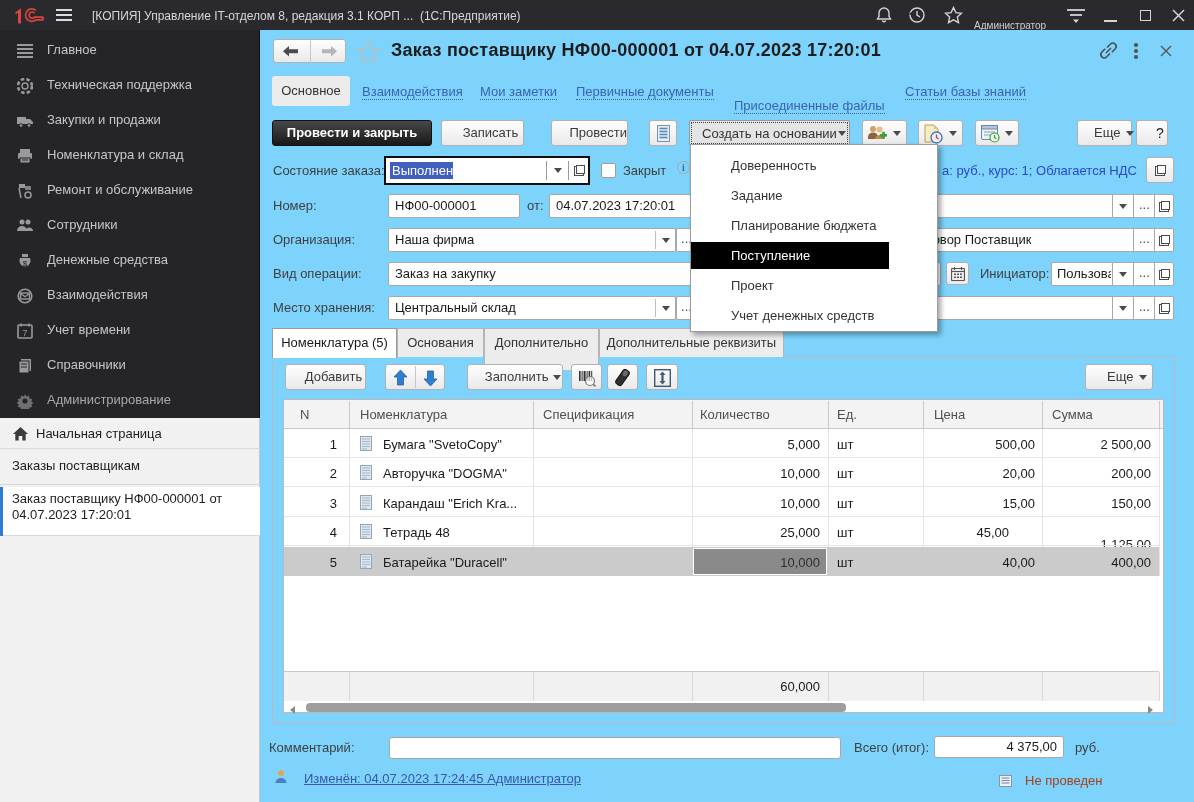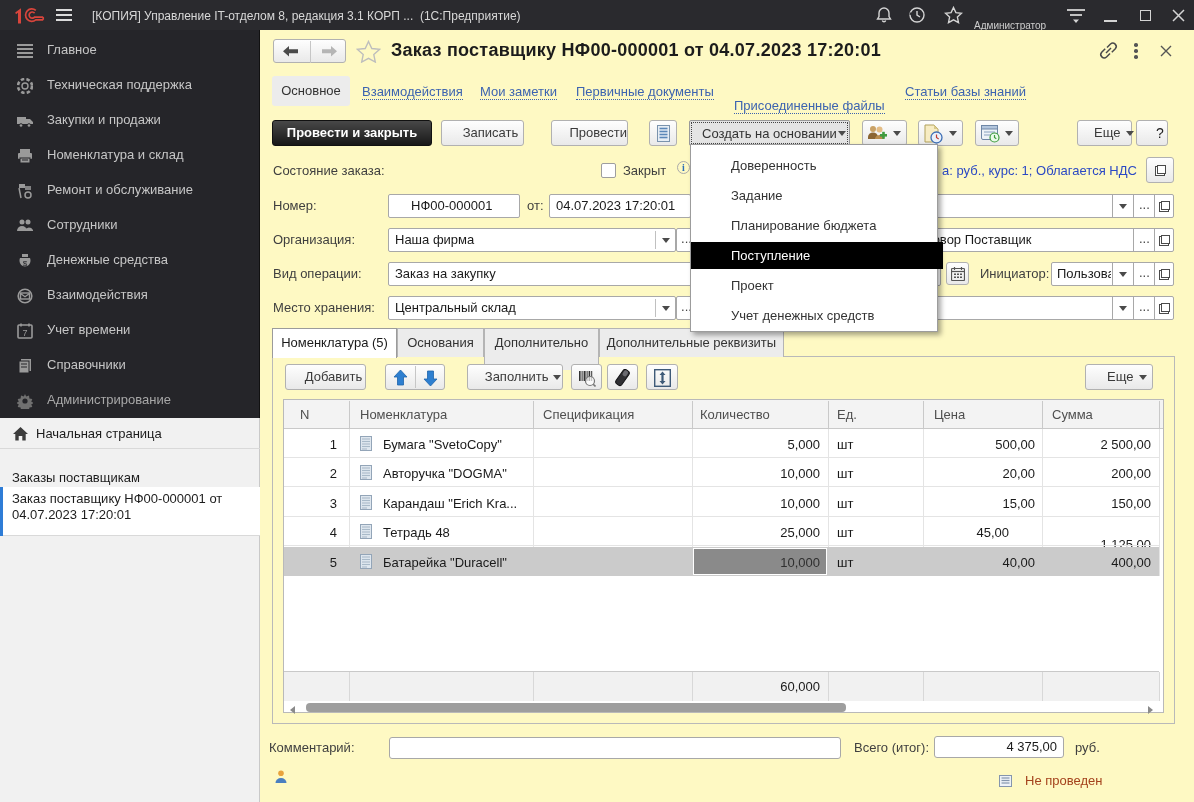--- a/index.html
+++ b/index.html
@@ -137,29 +137,29 @@
     </svg>
   <div class="mitem" style="top:362px;color:#a8a8a8;">Администрирование</div>
 </div>
 <div id="sidebar2">
   <div class="abs" style="left:0;top:0;width:260px;height:31px;border-bottom:1px solid #d9d9d9;">
     <svg class="abs" style="left:13px;top:9px;" width="15" height="14" viewBox="0 0 15 14">
         <path d="M7.5,0 L15,7 H12.7 V13.5 H9.3 V9 H5.7 V13.5 H2.3 V7 H0 Z" fill="#3c3c3c"></path>
       </svg>
     <div class="abs" style="left:36px;top:8px;color:#1c1c1c;">Начальная страница</div>
   </div>
-  <div class="abs" style="left:0;top:41px;width:260px;height:38px;border-bottom:1px solid #d9d9d9;">
+  <div class="abs" style="left:0;top:29px;width:260px;height:38px;border-bottom:1px solid #d9d9d9;">
     <div class="abs" style="left:12px;top:11px;color:#1c1c1c;">Заказы поставщикам</div>
   </div>
   <div class="abs" style="left:0;top:69px;width:260px;height:49px;background:#fff;border-bottom:1px solid #d9d9d9;">
     <div class="abs" style="left:0;top:0;width:3px;height:49px;background:#2e7cd6;"></div>
     <div class="abs" style="left:12px;top:4px;color:#1c1c1c;line-height:16px;">Заказ поставщику НФ00-000001 от<br>04.07.2023 17:20:01</div>
   </div>
 </div>
-<div id="main" class="abs" style="left:260px;top:30px;width:934px;height:772px;background:#fef9c3;">
+<div id="main" class="abs" style="left:260px;top:30px;width:934px;height:772px;background:#7dd3fc;">
 
   <div class="btn" style="left:13px;top:9px;width:73px;height:24px;">
     <svg class="abs" style="left:9px;top:6px;" width="16" height="11" viewBox="0 0 16 11">
         <path d="M6,0 L6,3.2 L15,3.2 L15,7.2 L6,7.2 L6,10.5 L0,5.2 Z" fill="#4a4a4a"></path>
       </svg>
     <svg class="abs" style="left:47px;top:6px;" width="16" height="11" viewBox="0 0 16 11">
         <path d="M10,0 L10,3.2 L1,3.2 L1,7.2 L10,7.2 L10,10.5 L16,5.2 Z" fill="#b5b5b5"></path>
       </svg>
     <div class="abs" style="left:36px;top:1px;width:1px;height:22px;background:#c6c6c6;"></div>
   </div>
@@ -240,25 +240,32 @@
   </div>
   <div class="btn" style="left:817px;top:90px;width:55px;height:26px;line-height:24px;">Еще <span class="arr" style="margin-left:2px;"></span></div>
   <div class="btn" style="left:876px;top:90px;width:32px;height:26px;line-height:24px;font-size:14px;color:#222;">?</div>
 
   <div class="lbl" style="left:13px;top:133px;">Состояние заказа:</div>
   <div class="lbl" style="left:13px;top:168px;">Номер:</div>
   <div class="lbl" style="left:13px;top:202px;">Организация:</div>
   <div class="lbl" style="left:13px;top:236px;">Вид операции:</div>
   <div class="lbl" style="left:13px;top:270px;">Место хранения:</div>
 
+  <div class="abs" style="left:124px;top:126px;width:206px;height:29px;border:2px solid #0f0f0f;background:#fff;">
+    <div class="abs" style="left:4px;top:4px;width:63px;height:17px;background:#4160bd;color:#fff;line-height:17px;padding-left:2px;">Выполнен</div>
+    <div class="abs" style="left:160px;top:3px;width:1px;height:19px;background:#9a9a9a;"></div>
+    <span class="arr" style="position:absolute;left:168px;top:10px;"></span>
+    <div class="abs" style="left:182px;top:3px;width:1px;height:19px;background:#9a9a9a;"></div>
+    <span class="winic" style="left:188px;top:7px;"></span>
+  </div>
   <div class="abs" style="left:341px;top:133px;width:15px;height:15px;border:1px solid #9e9e9e;border-radius:2px;background:#fff;"></div>
   <div class="lbl" style="left:363px;top:133px;">Закрыт</div>
   <div class="abs" style="left:417px;top:131px;width:13px;height:13px;border:1px solid #aaa;border-radius:50%;color:#2c6fb7;font-size:10px;font-weight:bold;text-align:center;line-height:12px;font-family:'Liberation Serif',serif;">i</div>
 
-  <div class="fld" style="left:128px;top:164px;width:132px;height:24px;line-height:22px;padding-left:22px;">НФ00-000001</div>
+  <div class="fld" style="left:128px;top:164px;width:132px;height:24px;line-height:22px;padding-left:6px;">НФ00-000001</div>
   <div class="lbl" style="left:267px;top:168px;">от:</div>
   <div class="fld" style="left:289px;top:164px;width:142px;height:24px;line-height:22px;padding-left:6px;">04.07.2023 17:20:01</div>
 
   <div class="fld" style="left:128px;top:198px;width:288px;height:24px;line-height:22px;padding-left:6px;">Наша фирма
     <div class="abs" style="left:266px;top:2px;width:1px;height:18px;background:#c0c0c0;"></div>
     <span class="arr" style="position:absolute;left:273px;top:9px;"></span>
   </div>
   <div class="fld" style="left:416px;top:198px;width:21px;height:24px;text-align:center;line-height:20px;color:#444;">...</div>
 
   <div class="fld" style="left:128px;top:232px;width:547px;height:24px;line-height:22px;padding-left:6px;">Заказ на закупку</div>
@@ -504,31 +511,32 @@
   <div class="lbl" style="left:9px;top:710px;">Комментарий:</div>
   <div class="fld" style="left:129px;top:707px;width:452px;height:22px;border-radius:3px;"></div>
   <div class="lbl" style="left:594px;top:710px;">Всего (итог):</div>
   <div class="fld" style="left:674px;top:706px;width:130px;height:22px;border-radius:3px;line-height:20px;padding-right:6px;text-align:right;">4 375,00</div>
   <div class="lbl" style="left:815px;top:710px;">руб.</div>
 
   <svg class="abs" style="left:15px;top:740px;" width="12" height="14" viewBox="0 0 12 14">
       <circle cx="6" cy="3.2" r="2.8" fill="#e8a33d"></circle>
       <path d="M0.5,13 a5.5,5 0 0 1 11,0 z" fill="#4a7fc0"></path>
     </svg>
+  <div class="abs" style="left:44px;top:741px;"><span style="color:#3a57a8;text-decoration:underline;">Изменён: 04.07.2023 17:24:45 Администратор</span></div>
   <svg class="abs" style="left:739px;top:745px;" width="13" height="12" viewBox="0 0 13 12">
       <rect x="0.5" y="0.5" width="12" height="11" fill="#eef2f7" stroke="#8596ad"></rect>
       <line x1="2.5" y1="3" x2="10.5" y2="3" stroke="#8596ad" stroke-width="1.2"></line>
       <line x1="2.5" y1="5.5" x2="10.5" y2="5.5" stroke="#8596ad" stroke-width="1.2"></line>
       <line x1="2.5" y1="8" x2="10.5" y2="8" stroke="#8596ad" stroke-width="1.2"></line>
     </svg>
   <div class="abs" style="left:765px;top:743px;color:#a4421c;">Не проведен</div>
 
   <div class="abs" style="left:430px;top:114px;width:248px;height:188px;background:#fff;border:1px solid #9c9c9c;box-shadow:3px 3px 5px rgba(0,0,0,0.35);z-index:20;">
     <div class="abs" style="left:40px;top:13px;color:#333;">Доверенность</div>
     <div class="abs" style="left:40px;top:43px;color:#333;">Задание</div>
     <div class="abs" style="left:40px;top:73px;color:#333;">Планирование бюджета</div>
-    <div class="abs" style="left:0;top:97px;width:252px;height:27px;background:#000;">
+    <div class="abs" style="left:0;top:97px;width:198px;height:27px;background:#000;">
         <div class="abs" style="left:40px;top:6px;color:#fff;">Поступление</div>
       </div>
     <div class="abs" style="left:40px;top:133px;color:#333;">Проект</div>
     <div class="abs" style="left:40px;top:163px;color:#333;">Учет денежных средств</div>
   </div>
 </div>
 
 </body></html>

